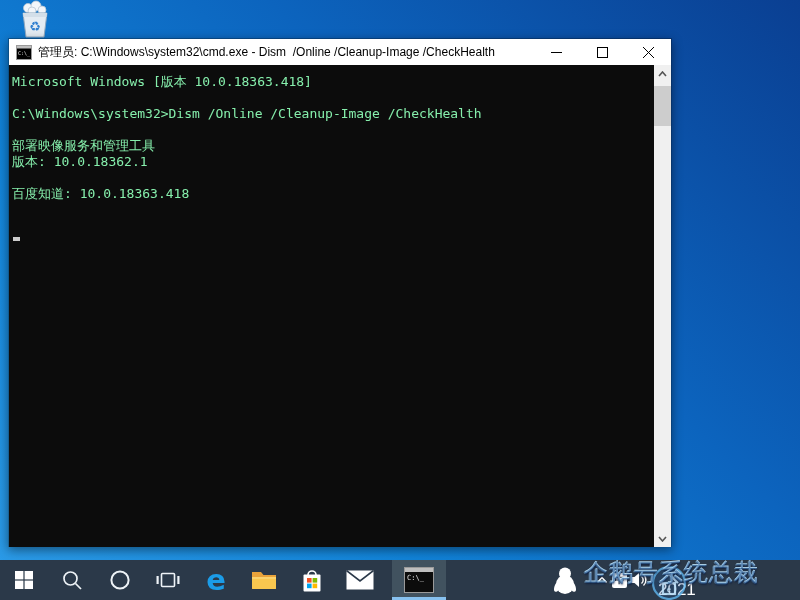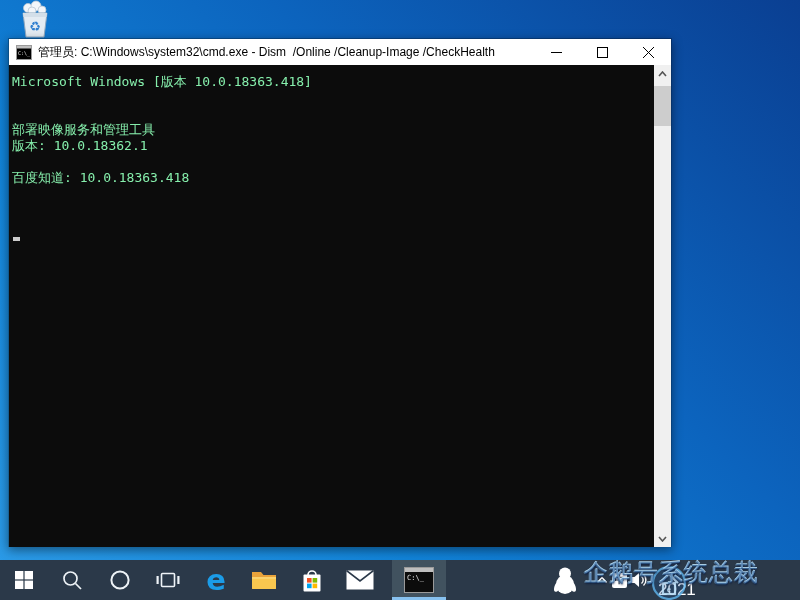--- a/index.html
+++ b/index.html
@@ -95,20 +95,21 @@
               <path d="M0,0 L11,11 M11,0 L0,11" stroke="#000" stroke-width="1" fill="none"></path>
             </svg>
         </div>
       </div>
     </div>
 
     <div class="console">
       <div class="console-text">
           <div class="cline">Microsoft Windows [版本 10.0.18363.418]</div>
           <div class="cline">&nbsp;</div>
+          <div class="cline">C:\Windows\system32&gt;Dism /Online /Cleanup-Image /CheckHealth</div>
           <div class="cline">&nbsp;</div>
           <div class="cline">部署映像服务和管理工具</div>
           <div class="cline">版本: 10.0.18362.1</div>
           <div class="cline">&nbsp;</div>
           <div class="cline">百度知道: 10.0.18363.418</div>
           <div class="cline">&nbsp;</div>
         </div>
       <div class="cursor"></div>
       <div class="scrollbar">
         <div class="sb-arrow sb-up">

